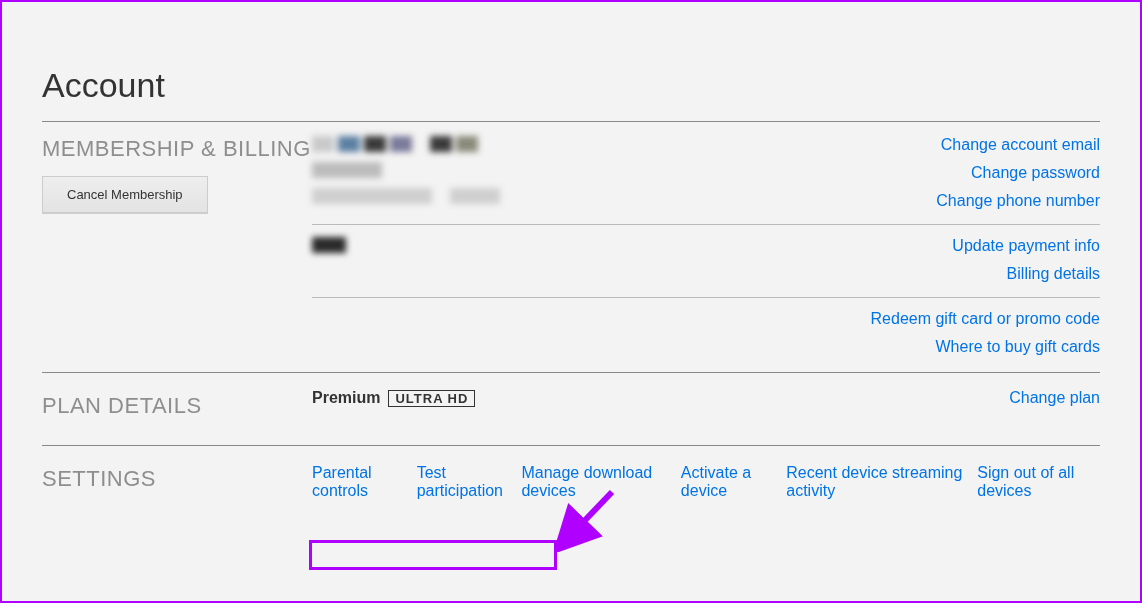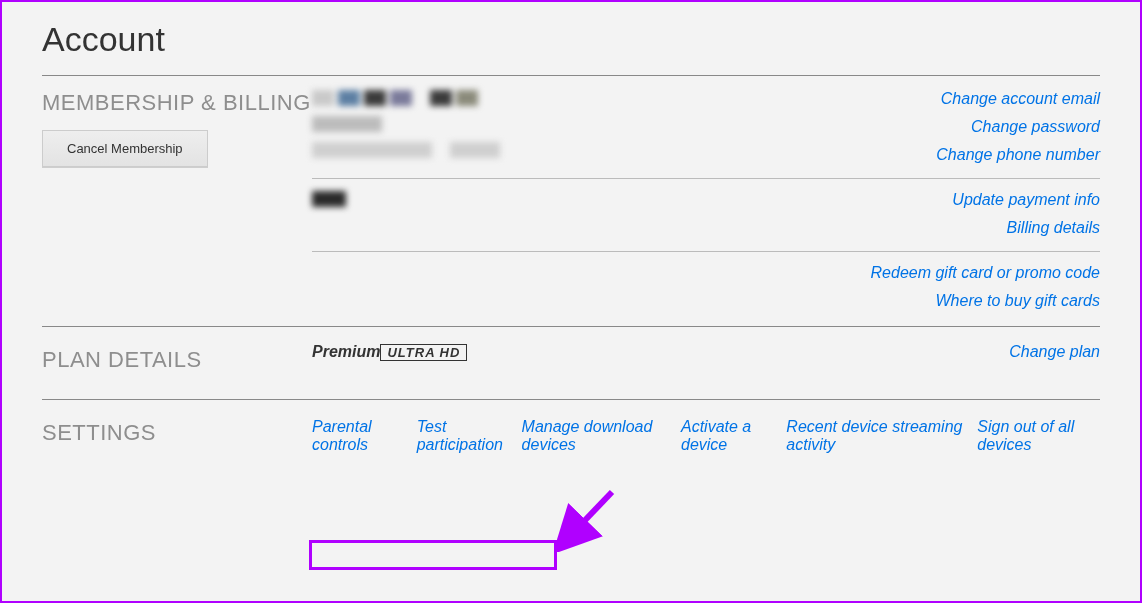--- a/index.html
+++ b/index.html
@@ -12,20 +12,21 @@
   }
   .page-border {
     border: 2px solid #b000ff;
     width: 1142px;
     height: 603px;
     background: #f3f3f3;
     position: relative;
   }
   .content {
     padding: 18px 40px 0 40px;
+    margin-top: 46px;
   }
   h1.page-title {
     font-size: 34px;
     font-weight: 500;
     color: #333;
     margin-bottom: 16px;
   }
   hr.main-divider {
     border: none;
     border-top: 1px solid #888;
@@ -50,21 +51,20 @@
     background: linear-gradient(#eee,#e3e3e3);
     border: 1px solid #ccc;
     padding: 10px 24px;
     font-size: 13px;
     color: #333;
     cursor: pointer;
     box-shadow: 0 1px 0 rgba(0,0,0,0.15);
   }
   .section-right {
     flex: 1;
-    font-style: italic;
   }
   .info-row {
     display: flex;
     justify-content: space-between;
     align-items: flex-start;
     padding: 2px 0 10px 0;
   }
   .info-left { display:flex; flex-direction:column; gap:10px; padding-top:2px;}
   .info-right { display:flex; flex-direction:column; gap:10px; text-align:right; padding-top:2px;}
   .link {
@@ -76,21 +76,21 @@
     border: none;
     border-top: 1px solid #bbb;
     margin: 4px 0 8px 0;
   }
   .redacted-row { display:flex; gap:4px; }
   .redacted { display:inline-block; height:16px; }
   .blur { filter: blur(3px); }
   .plan-row {
     display:flex; justify-content:space-between; align-items:center;
   }
-  .plan-name { font-weight:700; color:#333; font-size:16px; display:inline-flex; align-items:center; gap:0;}
+  .plan-name { font-weight:700; color:#333; font-size:16px; display:inline-flex; align-items:center; gap:8px;}
   .ultra-badge {
     border:1px solid #333;
     padding:0 6px;
     font-size:13px;
     letter-spacing:1px;
     font-weight:600;
     display:inline-flex; align-items:flex-end; gap:4px;
   }
   .ultra-badge .hd { font-weight:800; }
   .settings-links { display:flex; flex-direction:row; gap:10px; padding-top:2px;}

